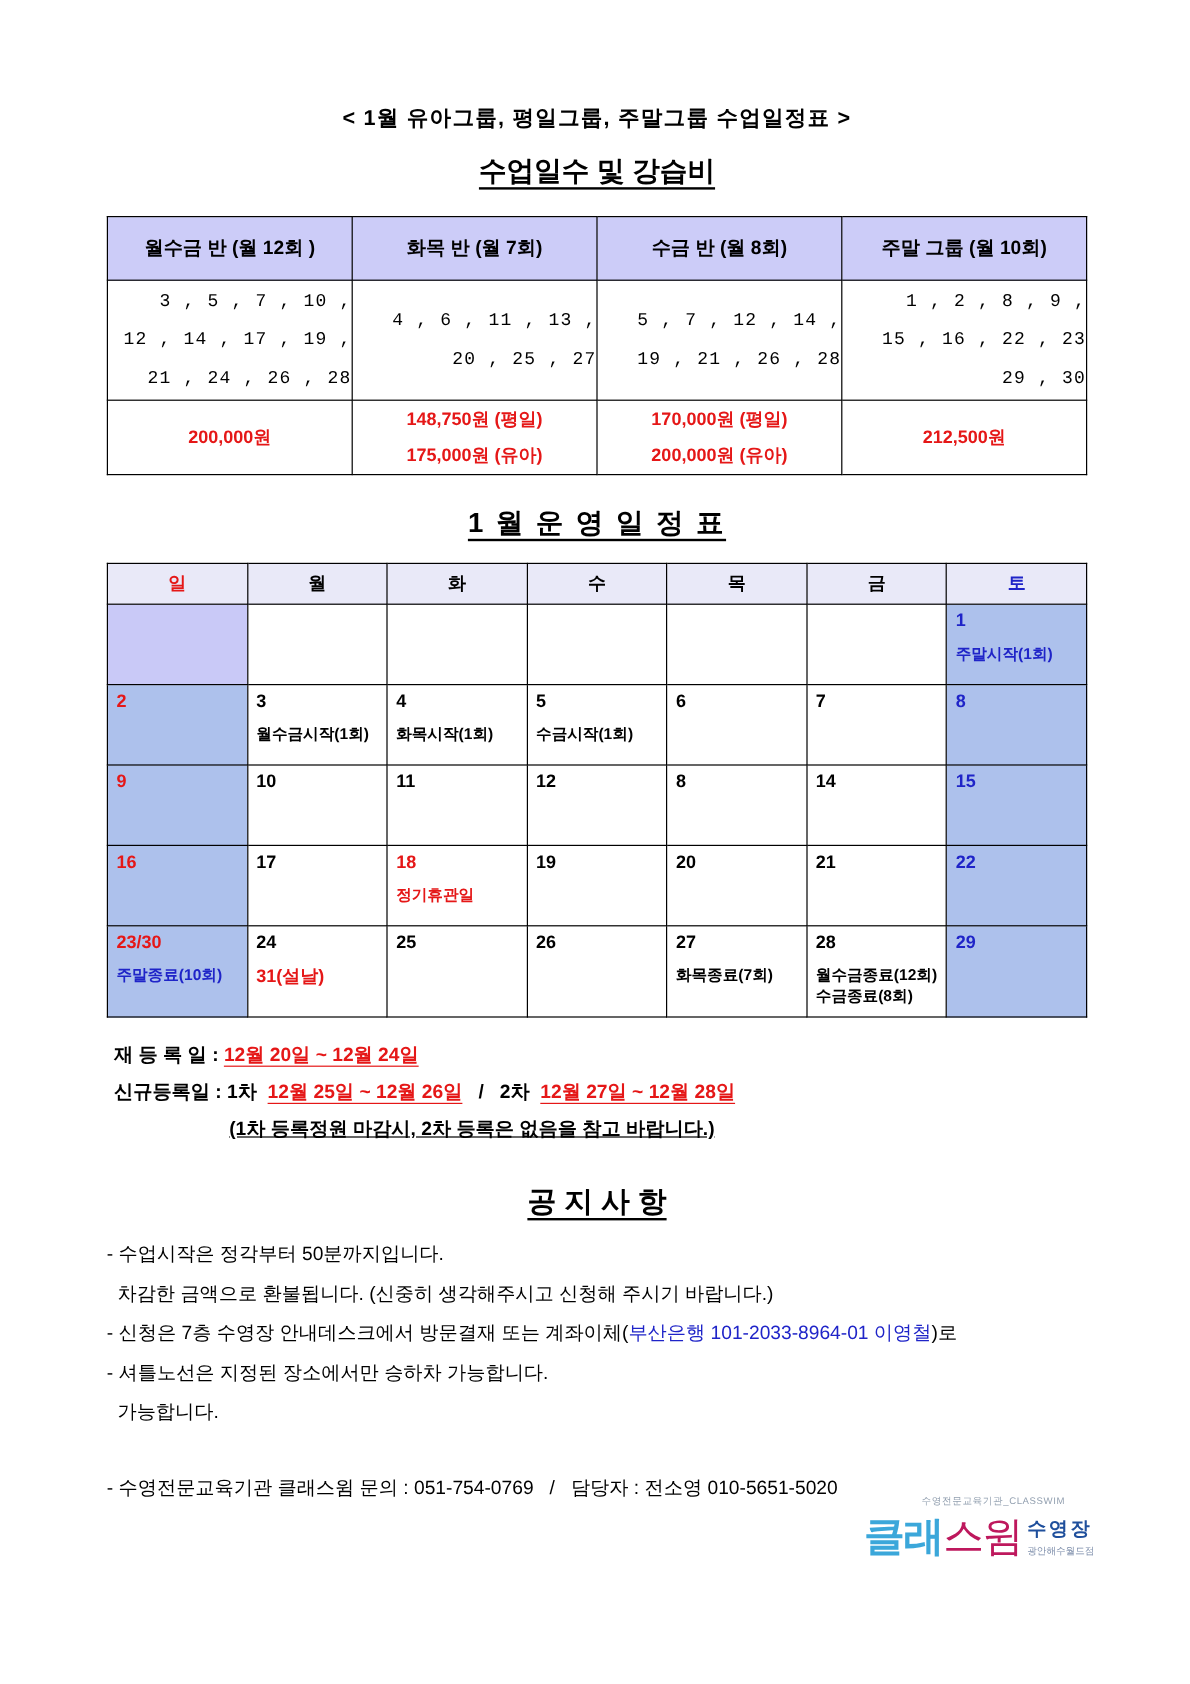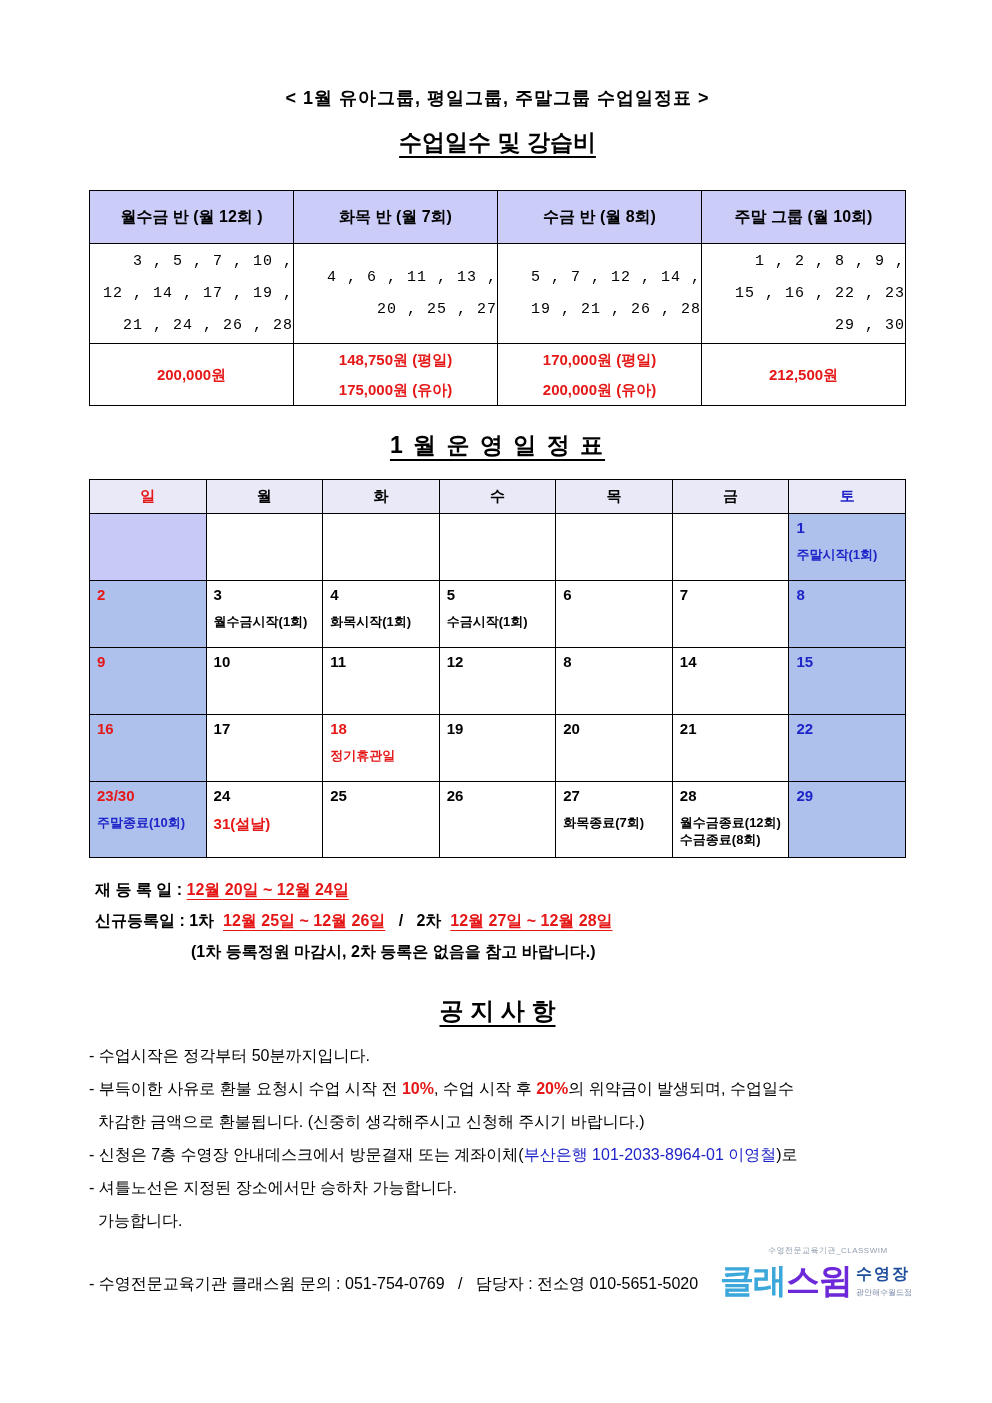--- a/index.html
+++ b/index.html
@@ -15,21 +15,21 @@
   .section-title { text-align:center; font-size:23px; font-weight:bold;
     text-decoration:underline; text-underline-offset:6px; }
   .fee-title { margin-top:17px; }
   .cal-title { margin-top:24px; letter-spacing:2px; }
   .notice-title { margin-top:28px; font-size:24px; }
 
   table { border-collapse:collapse; width:817px; table-layout:fixed; }
   td, th { border:1px solid #000; }
 
   
-  .fee-table { margin-top:32px; }
+  .fee-table { margin-top:22px; }
   .fee-table th { height:53px; background:#ccccf8; font-size:16px; font-weight:bold; text-align:center; }
   .fee-dates td { height:100px; text-align:right; vertical-align:middle;
     font-size:15px; line-height:32px; white-space:pre-line; letter-spacing:1px;font-family:Liberation Mono, monospace; }
   .fee-price td { height:62px; text-align:center; vertical-align:middle;
     font-size:15px; font-weight:bold; line-height:30px; white-space:pre-line; color:#e51717; }
 
   
   .calendar { margin-top:18px; }
   .calendar thead th { height:34px; background:#e9e9f8; font-size:15px; font-weight:bold; text-align:center; }
   .calendar tbody td { height:67px; vertical-align:top; padding:4px 7px; background:#fff; }
@@ -42,33 +42,33 @@
 
   .c-red { color:#e51717; }
   .c-blue { color:#1f24c8; }
   .c-black { color:#000; }
   .bold { font-weight:bold; }
   .u { text-decoration:underline; text-underline-offset:4px; }
 
   
   .registration { margin-top:16px; padding-left:6px; }
   .reg-line { font-size:16px; font-weight:bold; line-height:31px; white-space:pre; }
-  .reg-indent { padding-left:96px; }
+  .reg-indent { padding-left:96px;text-decoration:underline; }
 
   
   .notices { margin-top:12px; }
   .notice-line { font-size:16px; line-height:33px; white-space:pre-wrap; }
   .contact-line { margin-top:30px; }
 
   
   .logo { position:absolute; left:720px; top:1245px; width:235px; }
   .logo-top { font-size:8px; color:#93a0b0; padding-left:48px; letter-spacing:0.5px; }
   .logo-main { display:flex; align-items:flex-start; margin-top:2px; }
   .logo-light { font-size:34px; font-weight:bold; color:#3ba7da; letter-spacing:-1px; }
-  .logo-dark { font-size:34px; font-weight:bold; color:#6d28d9; letter-spacing:-1px; }
+  .logo-dark { font-size:34px; font-weight:normal; color:#be185d; letter-spacing:-1px; }
   .logo-right { display:inline-flex; flex-direction:column; margin-left:4px; margin-top:6px; }
   .logo-pool { font-size:16px; font-weight:bold; color:#1f4f9c; letter-spacing:2px; }
   .logo-branch { font-size:8px; color:#7b8ca9; margin-top:2px; }
 </style>
 </head>
 <body>
 
 <div class="content">
 
   <div class="doc-title">&lt; 1월 유아그룹, 평일그룹, 주말그룹 수업일정표 &gt;</div>
@@ -242,21 +242,20 @@
   <div class="registration">
     <div class="reg-line"><span>재 등 록 일 : </span><span class="c-red u">12월 20일 ~ 12월 24일</span></div>
     <div class="reg-line"><span>신규등록일 : 1차  </span><span class="c-red u">12월 25일 ~ 12월 26일</span><span>   /   </span><span>2차  </span><span class="c-red u">12월 27일 ~ 12월 28일</span></div>
     <div class="reg-line reg-indent">(1차 등록정원 마감시, 2차 등록은 없음을 참고 바랍니다.)</div>
   </div>
 
   <div class="section-title notice-title">공 지 사 항</div>
 
   <div class="notices">
       <div class="notice-line"><span class="c-black">- 수업시작은 정각부터 50분까지입니다.</span></div>
-      <div class="notice-line"><span class="c-black">- 부득이한 사유로 환불 요청시 수업 시작 전 </span><span class="c-red bold">10%</span><span class="c-black">, 수업 시작 후 </span><span class="c-red bold">20%</span><span class="c-black">의 위약금이 발생되며, 수업일수</span></div>
       <div class="notice-line"><span class="c-black">  차감한 금액으로 환불됩니다. (신중히 생각해주시고 신청해 주시기 바랍니다.)</span></div>
       <div class="notice-line"><span class="c-black">- 신청은 7층 수영장 안내데스크에서 방문결재 또는 계좌이체(</span><span class="c-blue">부산은행 101-2033-8964-01 이영철</span><span class="c-black">)로</span></div>
       <div class="notice-line"><span class="c-black">- 셔틀노선은 지정된 장소에서만 승하차 가능합니다.</span></div>
       <div class="notice-line"><span class="c-black">  가능합니다.</span></div>
     </div>
 
   <div class="notices contact-line">
       <div class="notice-line"><span class="c-black">- 수영전문교육기관 클래스윔 문의 : 051-754-0769   /   담당자 : 전소영 010-5651-5020</span></div>
     </div>
 

